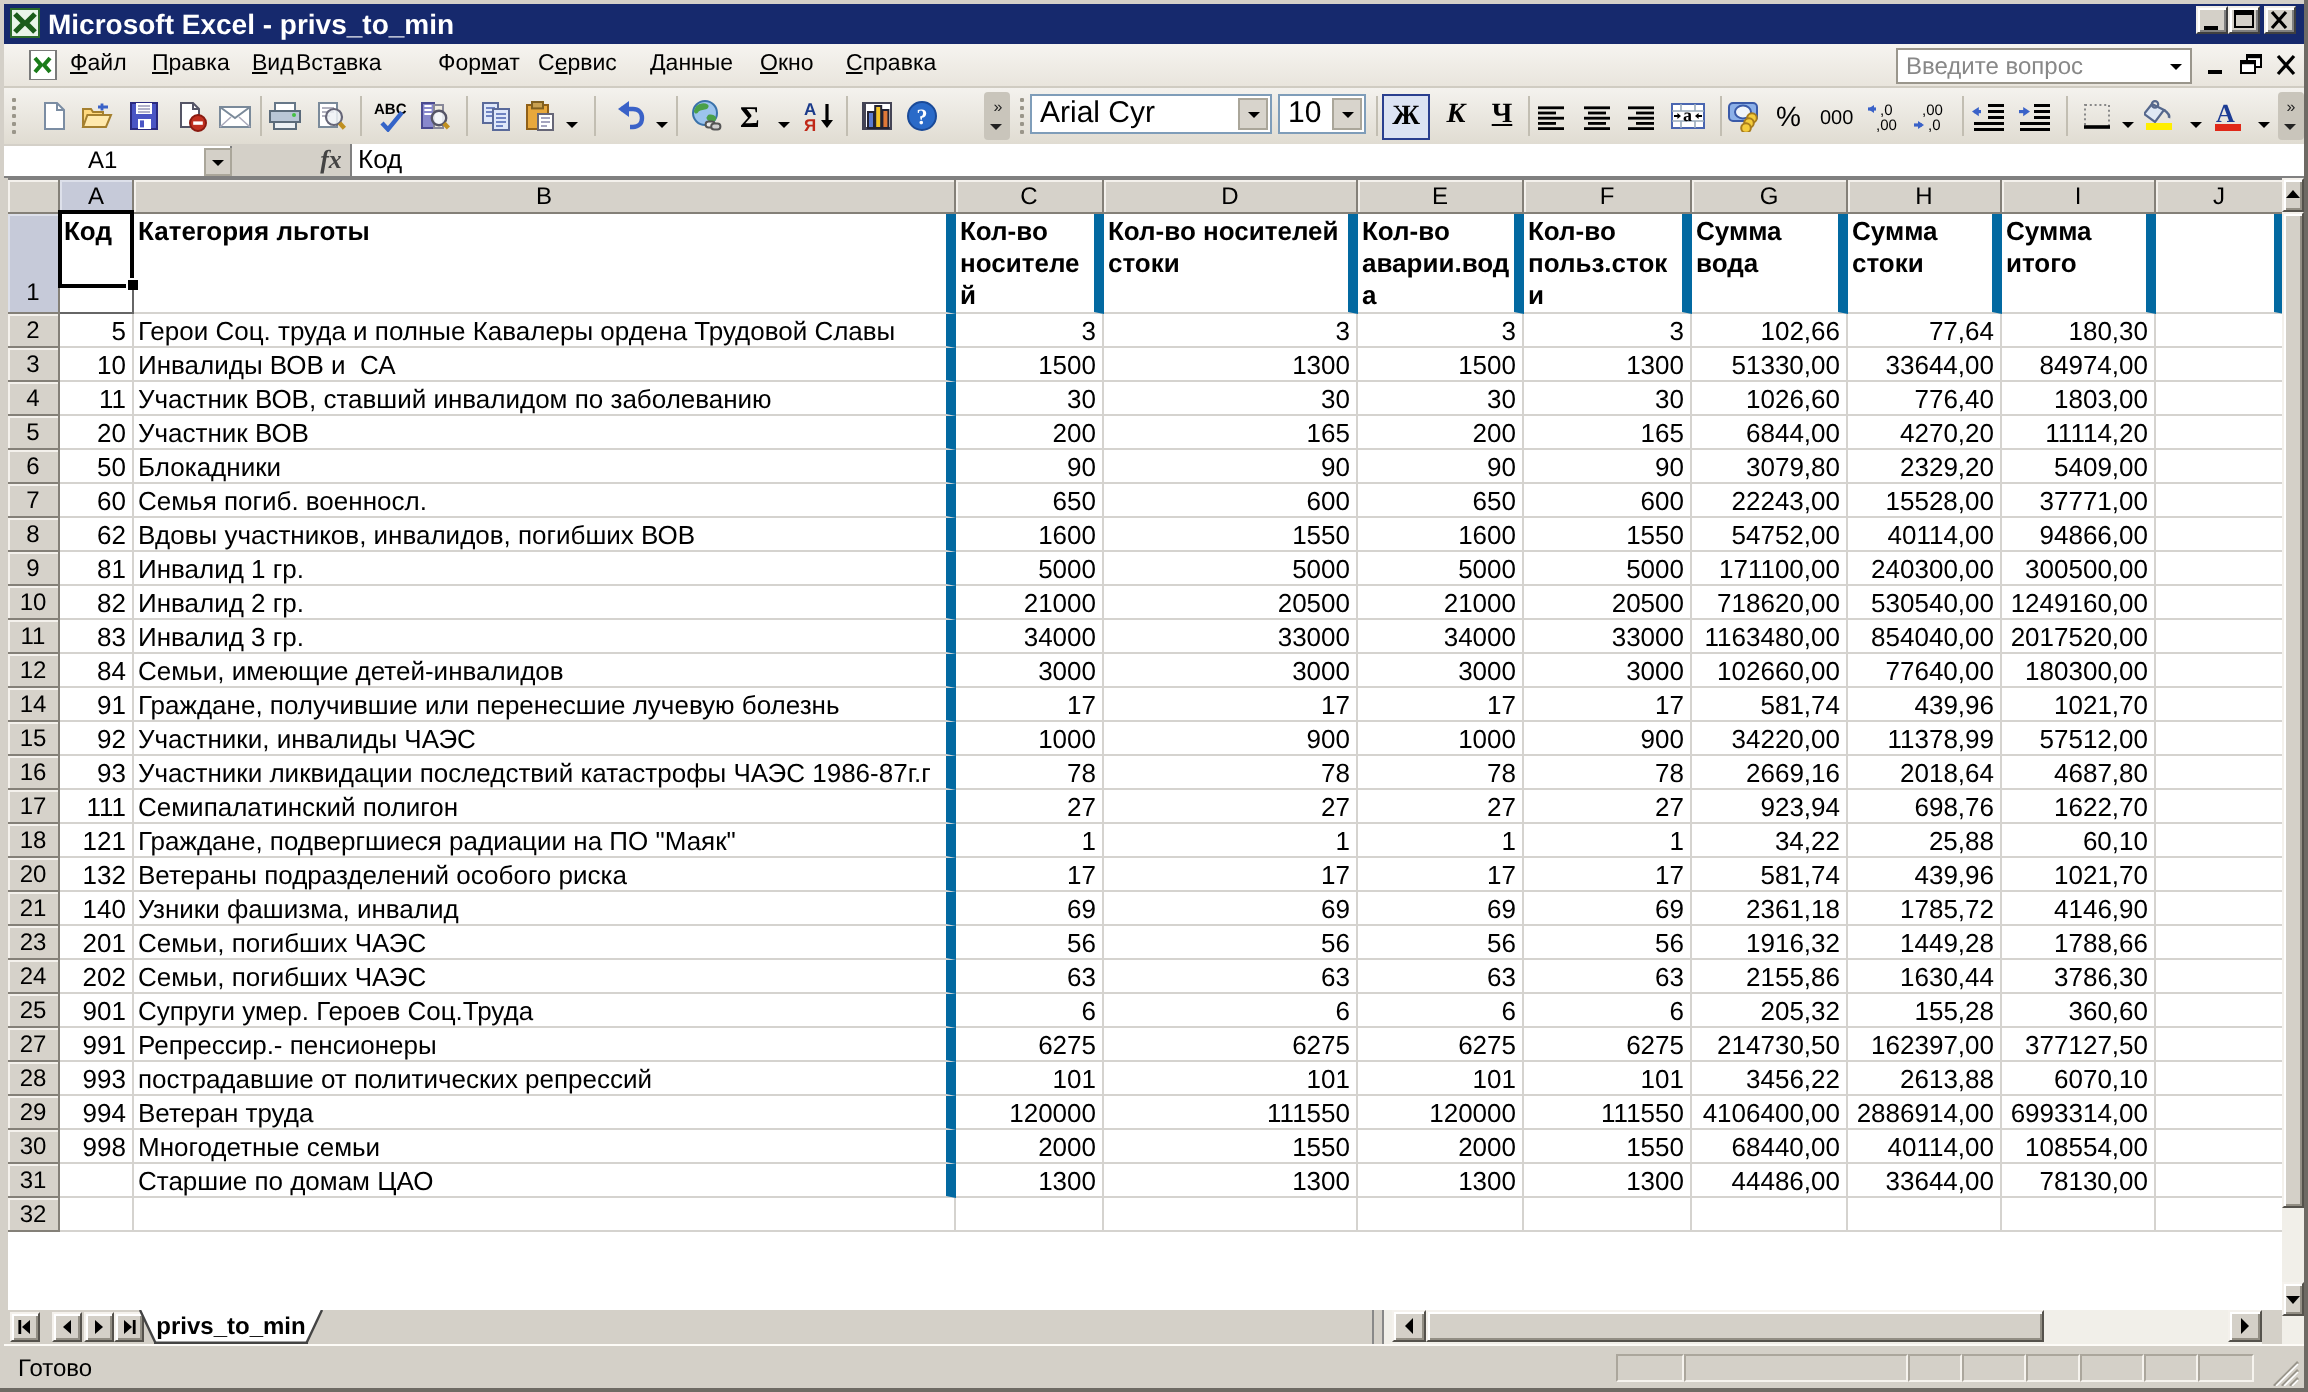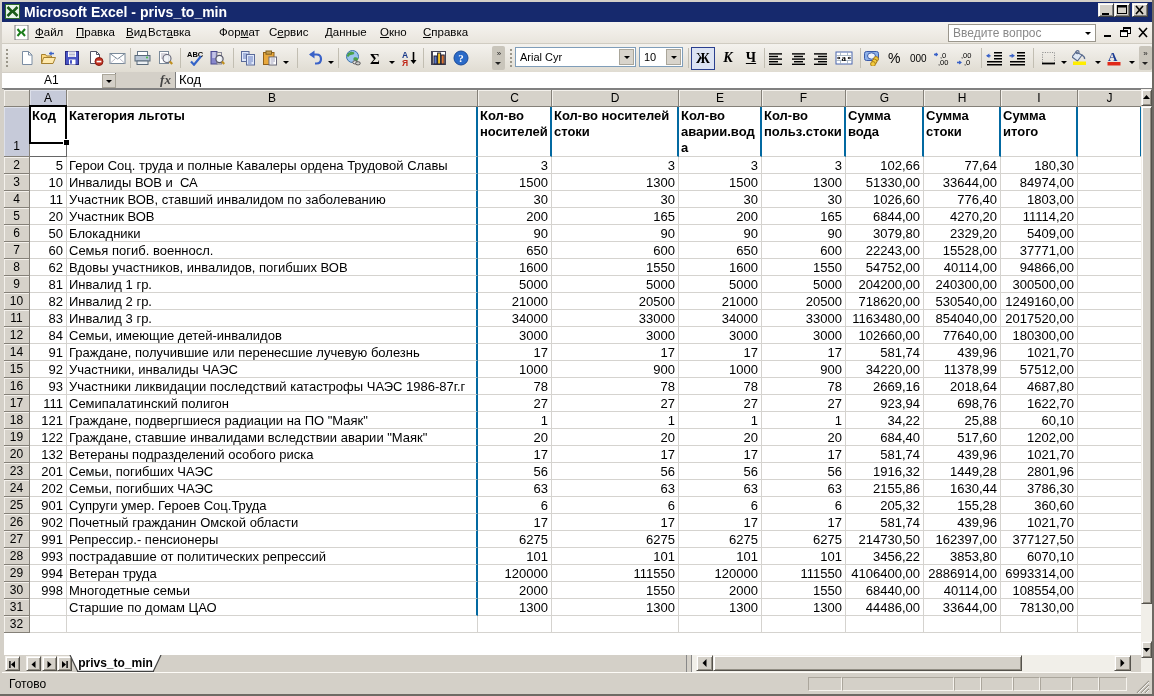--- a/index.html
+++ b/index.html
@@ -10,38 +10,38 @@
 #title .txt{position:absolute;left:22px;top:2px}
 .winbtn{position:absolute;top:3px;width:16px;height:14px;background:#d4d0c8;border:1px solid;border-color:#f2efe9 #404040 #404040 #f2efe9;box-shadow:inset 1px 1px 0 #fff, inset -1px -1px 0 #808080;font-size:9px;text-align:center;line-height:12px;color:#000}
 
 #menubar{left:2px;top:22px;width:1150px;height:22px;background:linear-gradient(#f6f4f0,#e9e5dd);font-size:11.5px;border-bottom:1px solid #d0ccc2}
 #menubar .mi{position:absolute;top:4px;color:#000}
 
 #toolbar{left:2px;top:44px;width:1150px;height:28px;background:linear-gradient(#f4f2ee,#e0dcd2)}
 .tsep{position:absolute;top:4px;width:1px;height:20px;background:#c2beb2}
 .handle{position:absolute;top:5px;width:3px;height:18px;background-image:radial-gradient(circle at 1px 1px,#9a968a 1px,transparent 1.2px);background-size:3px 4px}
 .ddarrow{position:absolute;width:0;height:0;border-left:3px solid transparent;border-right:3px solid transparent;border-top:3px solid #000}
-.combo{position:absolute;top:3px;height:20px;background:#fff;border:1px solid #7f9db9;font-size:11px;line-height:18px;padding-left:4px;color:#000}
+.combo{position:absolute;top:3px;height:20px;background:#fff;border:1px solid #7f9db9;font-size:15px;line-height:18px;padding-left:4px;color:#000}
 .cbtn{position:absolute;right:1px;top:1px;width:15px;height:16px;background:#d8d4cc;border:1px solid #aaa69a}
 .chev{position:absolute;top:2px;width:13px;height:24px;background:#c9c5bb;border-radius:2px 2px 2px 2px;color:#333;font-size:8px;text-align:center}
 
 #fbar{left:2px;top:72px;width:1150px;height:17px;background:#d4d0c8;border-bottom:1px solid #808080}
 #namebox{position:absolute;left:0;top:1px;width:114px;height:15px;background:#fff;font-size:12px;padding-left:42px;border-right:1px solid #808080}
 #fxlbl{position:absolute;left:154px;top:0px;width:19px;height:16px;font-family:"Liberation Serif",serif;font-style:italic;font-weight:bold;font-size:13px;color:#444;text-align:center}
 #fedit{position:absolute;left:173px;top:0;right:0;height:16px;background:#fff;font-size:13px;padding-left:3px;border-left:1px solid #808080}
 
 #grid{left:4px;top:89px;width:1137px;height:566px;background:#fff;overflow:hidden;border-top:1px solid #808080}
 table{border-collapse:separate;border-spacing:0;table-layout:fixed;width:1138px}
 td{overflow:hidden;white-space:nowrap;font-size:13px;height:17px;padding:0}
 td.ch{background:#d6d2ca;border-right:1px solid #848078;border-bottom:1px solid #848078;box-shadow:inset 1px 1px 0 #f4f1ec;text-align:center;line-height:15px;font-size:12px}
 td.chsel{background:#c6cad9;box-shadow:inset 1px 1px 0 #dde0ea}
 td.rh{background:#d6d2ca;border-right:1px solid #848078;border-bottom:1px solid #848078;box-shadow:inset 1px 1px 0 #f4f1ec;text-align:center;line-height:16px;font-size:12px}
 td.rhsel{background:#c6cad9;box-shadow:inset 1px 1px 0 #dde0ea}
 td.num{border-right:1px solid #d5d3cf;border-bottom:1px solid #d5d3cf;text-align:right;padding-right:3px;background:#fff}
-td.txt{border-right:2px solid #0369a1;border-bottom:1px solid #d5d3cf;text-align:left;padding-left:2px;background:#fff}
+td.txt{border-right:5px solid #0369a1;border-bottom:1px solid #d5d3cf;text-align:left;padding-left:2px;background:#fff}
 tr.hdr td{font-weight:bold;vertical-align:top;line-height:16px;padding-top:1px;white-space:normal;word-break:break-word}
 tr.hdr td.rh{font-weight:normal;vertical-align:bottom;padding-top:0;padding-bottom:2px}
 
 .sb{position:absolute;background:#f1efe9}
 .sbtn{position:absolute;background:#d4d0c8;border:1px solid;border-color:#f4f1ec #55524c #55524c #f4f1ec;box-shadow:inset 1px 1px 0 #fff, inset -1px -1px 0 #928e84;text-align:center;color:#000}
 .sthumb{position:absolute;background:#d4d0c8;border:1px solid;border-color:#f4f1ec #55524c #55524c #f4f1ec;box-shadow:inset 1px 1px 0 #fff, inset -1px -1px 0 #928e84}
 
 #tabbar{left:2px;top:655px;width:1139px;height:17px;background:#d4d0c8}
 #status{left:2px;top:672px;width:1150px;height:22px;background:#d4d0c8;border-top:1px solid #fdfbf7;font-size:12px}
 .spanel{position:absolute;top:4px;height:14px;border:1px solid;border-color:#aba69c #f6f3ee #f6f3ee #aba69c}
@@ -451,21 +451,21 @@
           <td class="num"></td>
         </tr>
 <tr>
           <td class="rh">9</td>
           <td class="num">81</td>
           <td class="txt">Инвалид 1 гр.</td>
           <td class="num">5000</td>
           <td class="num">5000</td>
           <td class="num">5000</td>
           <td class="num">5000</td>
-          <td class="num">204200,00</td>
+          <td class="num">171100,00</td>
           <td class="num">240300,00</td>
           <td class="num">300500,00</td>
           <td class="num"></td>
         </tr>
 <tr>
           <td class="rh">10</td>
           <td class="num">82</td>
           <td class="txt">Инвалид 2 гр.</td>
           <td class="num">21000</td>
           <td class="num">20500</td>
@@ -561,56 +561,56 @@
           <td class="num">1</td>
           <td class="num">1</td>
           <td class="num">1</td>
           <td class="num">1</td>
           <td class="num">34,22</td>
           <td class="num">25,88</td>
           <td class="num">60,10</td>
           <td class="num"></td>
         </tr>
 <tr>
-          <td class="rh">19</td>
-          <td class="num">122</td>
-          <td class="txt">Граждане, ставшие инвалидами вследствии аварии "Маяк"</td>
-          <td class="num">20</td>
-          <td class="num">20</td>
-          <td class="num">20</td>
-          <td class="num">20</td>
-          <td class="num">684,40</td>
-          <td class="num">517,60</td>
-          <td class="num">1202,00</td>
-          <td class="num"></td>
-        </tr>
-<tr>
           <td class="rh">20</td>
           <td class="num">132</td>
           <td class="txt">Ветераны подразделений особого риска</td>
           <td class="num">17</td>
           <td class="num">17</td>
           <td class="num">17</td>
           <td class="num">17</td>
           <td class="num">581,74</td>
           <td class="num">439,96</td>
           <td class="num">1021,70</td>
           <td class="num"></td>
         </tr>
 <tr>
+          <td class="rh">21</td>
+          <td class="num">140</td>
+          <td class="txt">Узники фашизма, инвалид</td>
+          <td class="num">69</td>
+          <td class="num">69</td>
+          <td class="num">69</td>
+          <td class="num">69</td>
+          <td class="num">2361,18</td>
+          <td class="num">1785,72</td>
+          <td class="num">4146,90</td>
+          <td class="num"></td>
+        </tr>
+<tr>
           <td class="rh">23</td>
           <td class="num">201</td>
           <td class="txt">Семьи, погибших ЧАЭС</td>
           <td class="num">56</td>
           <td class="num">56</td>
           <td class="num">56</td>
           <td class="num">56</td>
           <td class="num">1916,32</td>
           <td class="num">1449,28</td>
-          <td class="num">2801,96</td>
+          <td class="num">1788,66</td>
           <td class="num"></td>
         </tr>
 <tr>
           <td class="rh">24</td>
           <td class="num">202</td>
           <td class="txt">Семьи, погибших ЧАЭС</td>
           <td class="num">63</td>
           <td class="num">63</td>
           <td class="num">63</td>
           <td class="num">63</td>
@@ -626,33 +626,20 @@
           <td class="num">6</td>
           <td class="num">6</td>
           <td class="num">6</td>
           <td class="num">6</td>
           <td class="num">205,32</td>
           <td class="num">155,28</td>
           <td class="num">360,60</td>
           <td class="num"></td>
         </tr>
 <tr>
-          <td class="rh">26</td>
-          <td class="num">902</td>
-          <td class="txt">Почетный гражданин Омской области</td>
-          <td class="num">17</td>
-          <td class="num">17</td>
-          <td class="num">17</td>
-          <td class="num">17</td>
-          <td class="num">581,74</td>
-          <td class="num">439,96</td>
-          <td class="num">1021,70</td>
-          <td class="num"></td>
-        </tr>
-<tr>
           <td class="rh">27</td>
           <td class="num">991</td>
           <td class="txt">Репрессир.- пенсионеры</td>
           <td class="num">6275</td>
           <td class="num">6275</td>
           <td class="num">6275</td>
           <td class="num">6275</td>
           <td class="num">214730,50</td>
           <td class="num">162397,00</td>
           <td class="num">377127,50</td>
@@ -660,21 +647,21 @@
         </tr>
 <tr>
           <td class="rh">28</td>
           <td class="num">993</td>
           <td class="txt">пострадавшие от политических репрессий</td>
           <td class="num">101</td>
           <td class="num">101</td>
           <td class="num">101</td>
           <td class="num">101</td>
           <td class="num">3456,22</td>
-          <td class="num">3853,80</td>
+          <td class="num">2613,88</td>
           <td class="num">6070,10</td>
           <td class="num"></td>
         </tr>
 <tr>
           <td class="rh">29</td>
           <td class="num">994</td>
           <td class="txt">Ветеран труда</td>
           <td class="num">120000</td>
           <td class="num">111550</td>
           <td class="num">120000</td>

